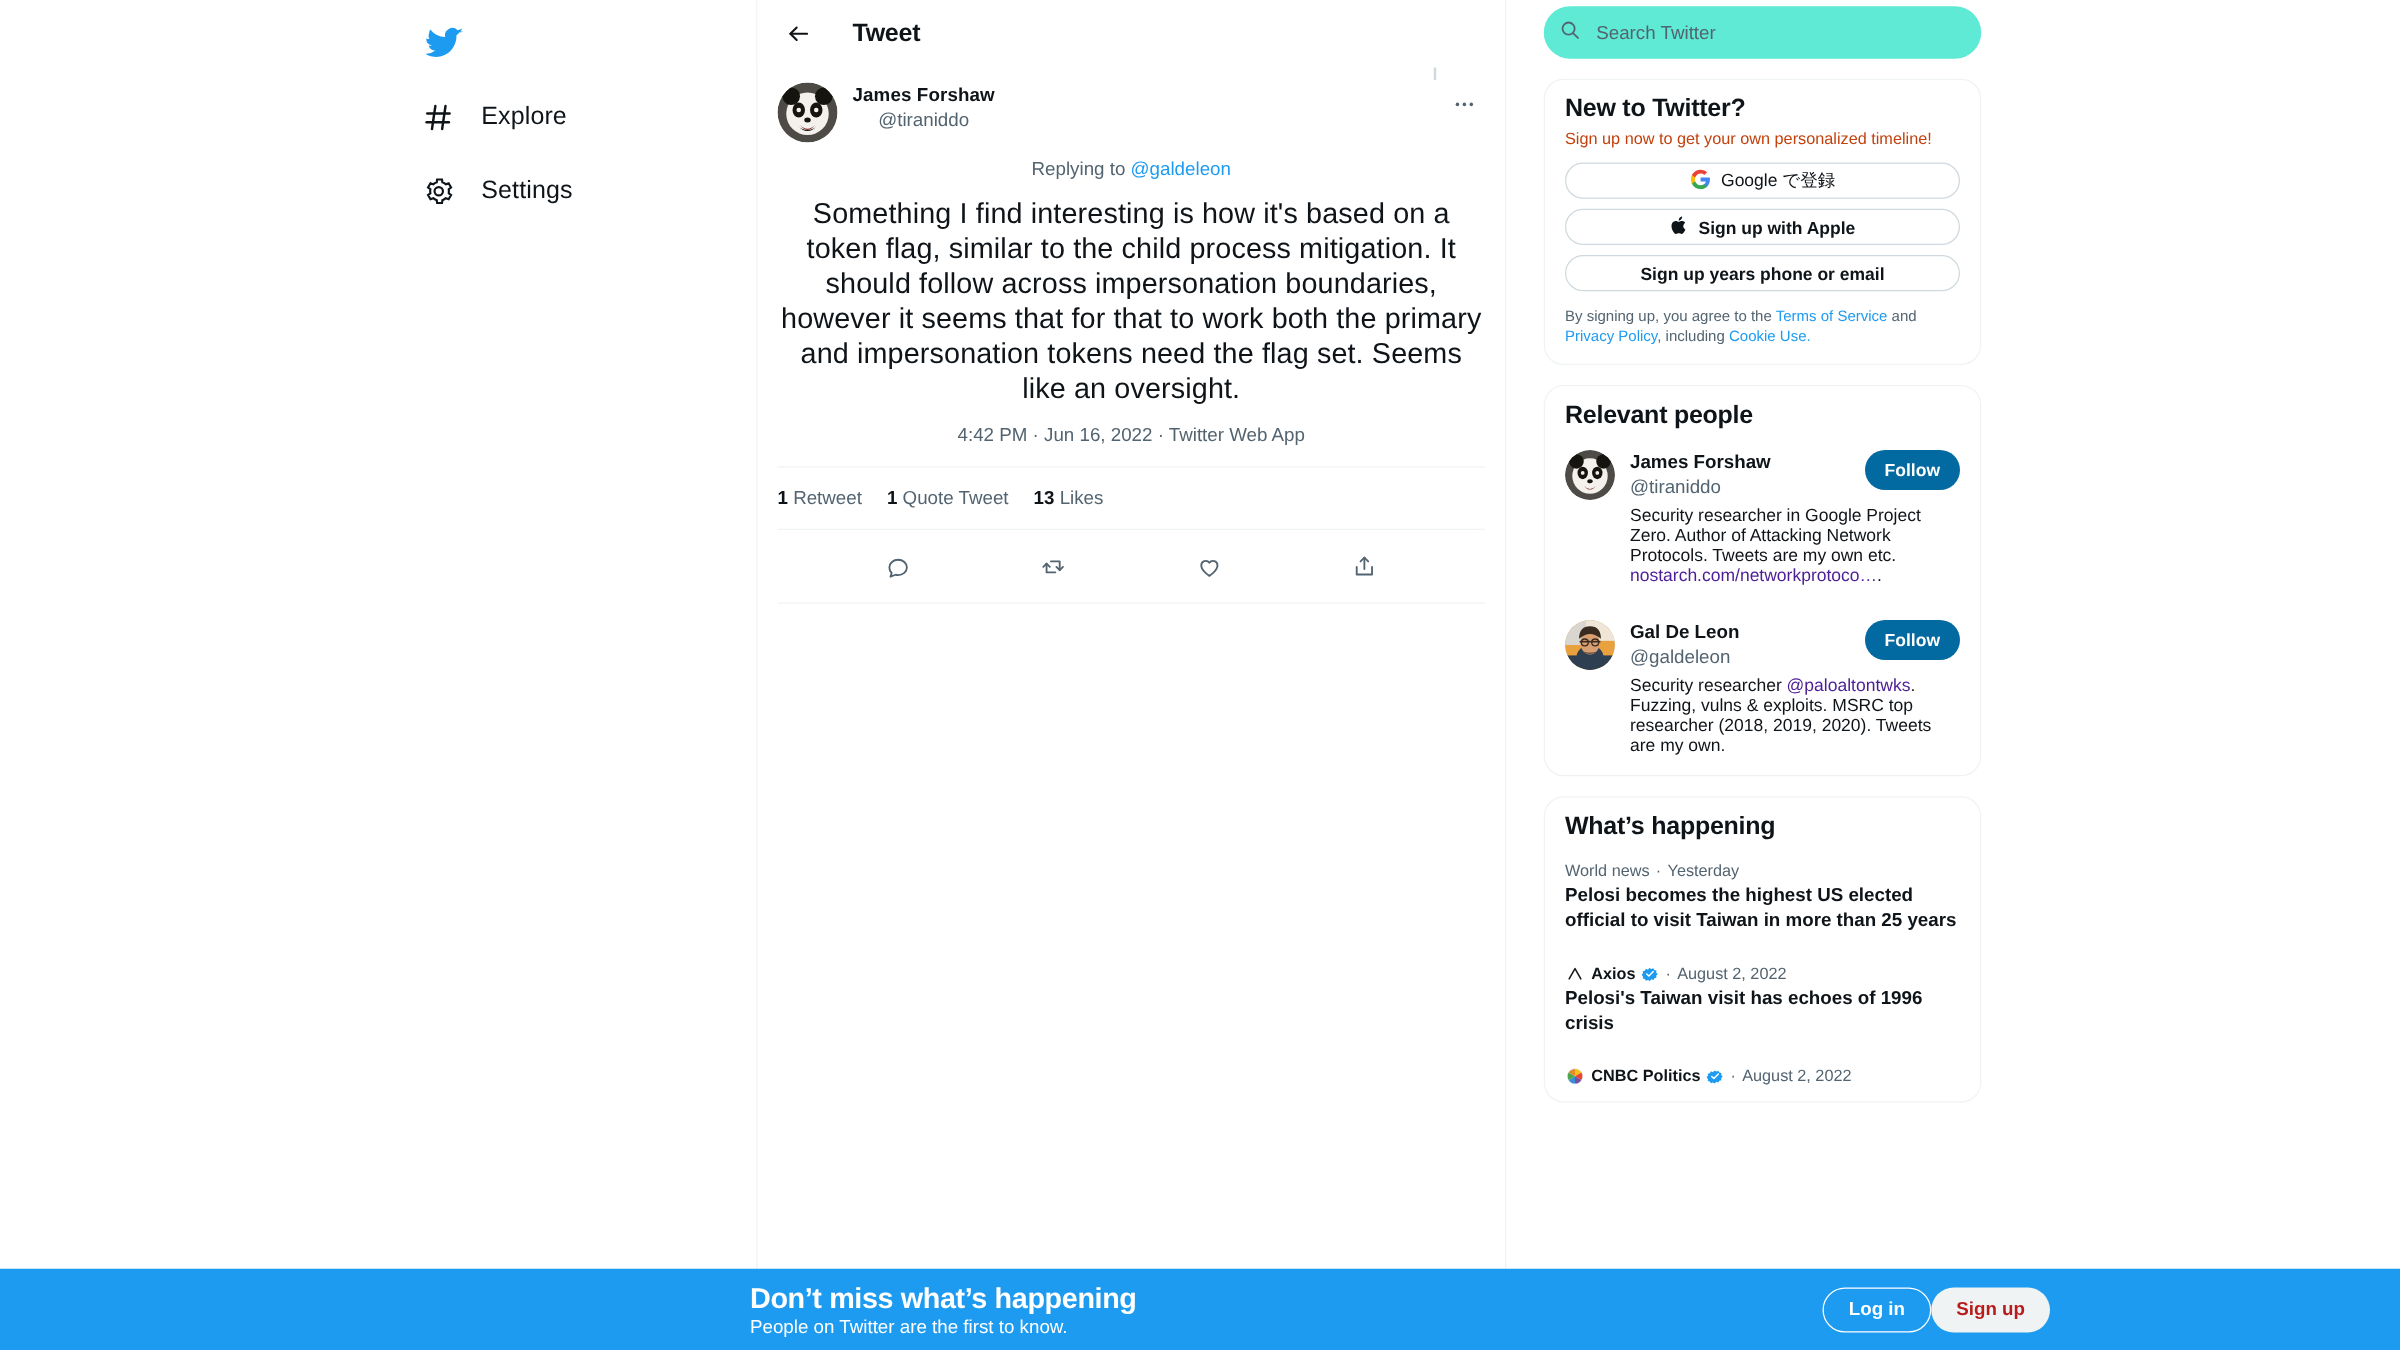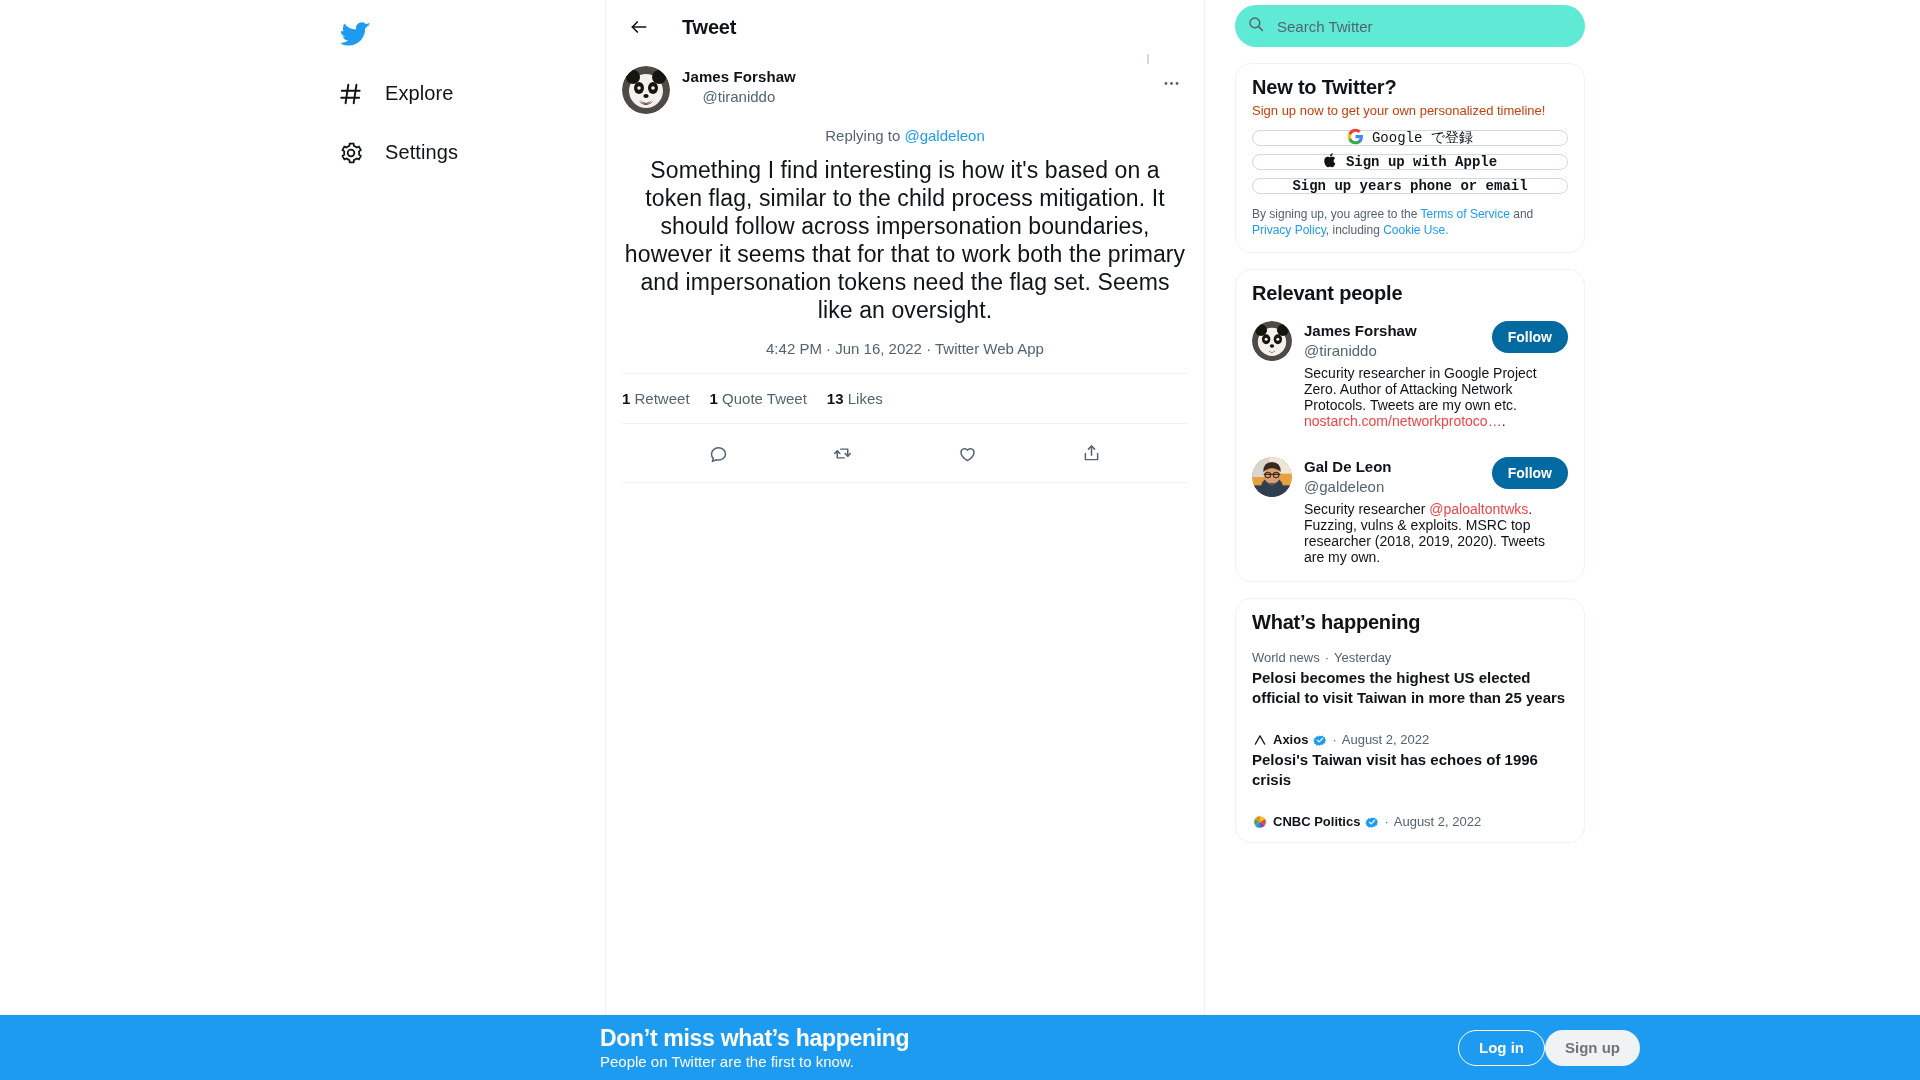--- a/index.html
+++ b/index.html
@@ -91,42 +91,42 @@
 
   .card {
     width: 350px; margin-top: 16px;
     border: 1px solid #eff3f4; border-radius: 16px;
     background: #fff; overflow: hidden;
   }
   .card-title { font-size: 20px; font-weight: 800; letter-spacing: -.2px; padding: 12px 16px 4px; }
   .card-sub { font-size: 13px; color: #c2410c; padding: 0 16px 12px; }
 
   .oauth-btn {
-    height: 16px; margin: 0 16px 8px; border: 1px solid #cfd9de;
+    height: 29px; margin: 0 16px 8px; border: 1px solid #cfd9de;
     border-radius: 9999px; display: flex; align-items: center; justify-content: center;
-    gap: 8px; font-size: 14px; font-weight: 700; color: #0f1419; background: #fff; font-family: Liberation Mono, monospace;
+    gap: 8px; font-size: 14px; font-weight: 700; color: #0f1419; background: #fff;
   }
   .oauth-btn.google-btn { font-weight: 400; font-size: 14px; }
   .legal { font-size: 12px; line-height: 16px; color: #536471; padding: 4px 16px 14px; }
   .legal a { color: #1d9bf0; text-decoration: none; }
 
   .person { display: flex; padding: 12px 16px 4px; gap: 12px; }
   .person-av { width: 40px; height: 40px; border-radius: 50%; flex: 0 0 40px; overflow: hidden; background:#cfd9de; }
   .person-main { flex: 1; min-width: 0; }
   .person-top { display: flex; align-items: flex-start; }
   .person-name { font-size: 15px; font-weight: 700; line-height: 20px; }
   .person-handle { font-size: 15px; color: #536471; line-height: 20px; }
   .follow-btn {
     margin-left: auto; background: #0369a1; color: #fff;
     border-radius: 9999px; height: 32px; padding: 0 16px;
     font-size: 14px; font-weight: 700; display:flex; align-items:center; justify-content:center;
     flex: 0 0 auto;
   }
   .person-bio { font-size: 14px; line-height: 16px; margin-top: 4px; color: #0f1419; padding-bottom: 12px; }
-  .person-bio a { color: #ef4444; text-decoration: none; }
+  .person-bio a { color: #4c1d95; text-decoration: none; }
 
   .trend { padding: 12px 16px; }
   .trend-meta { font-size: 13px; color: #536471; line-height: 16px; display:flex; align-items:center; gap:5px; flex-wrap: wrap; }
   .trend-title { font-size: 15px; font-weight: 700; line-height: 20px; margin-top: 2px; }
   .src-name { font-weight: 700; color: #0f1419; font-size: 13px; }
   .verified { display:inline-flex; width:14px; height:14px; }
   .src-logo { width: 16px; height: 16px; display:inline-flex; align-items:center; justify-content:center; }
 
   
   .bottom-banner {
@@ -137,21 +137,21 @@
   .banner-texts { }
   .banner-title { font-size: 23px; font-weight: 800; letter-spacing: -.3px; line-height: 28px; }
   .banner-sub { font-size: 15px; line-height: 20px; }
   .banner-btns { margin-left: auto; margin-right: 280px; display: flex; gap: 0; align-items: center; }
   .btn-login {
     border: 1px solid #ffffff; color: #fff; background: transparent;
     border-radius: 9999px; height: 36px; padding: 0 20px;
     font-size: 15px; font-weight: 700; display:flex; align-items:center;
   }
   .btn-signup {
-    background: #eff3f4; color: #737373;
+    background: #eff3f4; color: #b91c1c;
     border-radius: 9999px; height: 36px; padding: 0 20px;
     font-size: 15px; font-weight: 700; display:flex; align-items:center;
   }
 
   .thread-line { position:absolute; left: 541px; top: 54px; width: 2px; height: 10px; background:#cfd9de; }
 </style>
 </head>
 <body>
 
 <div class="app">

